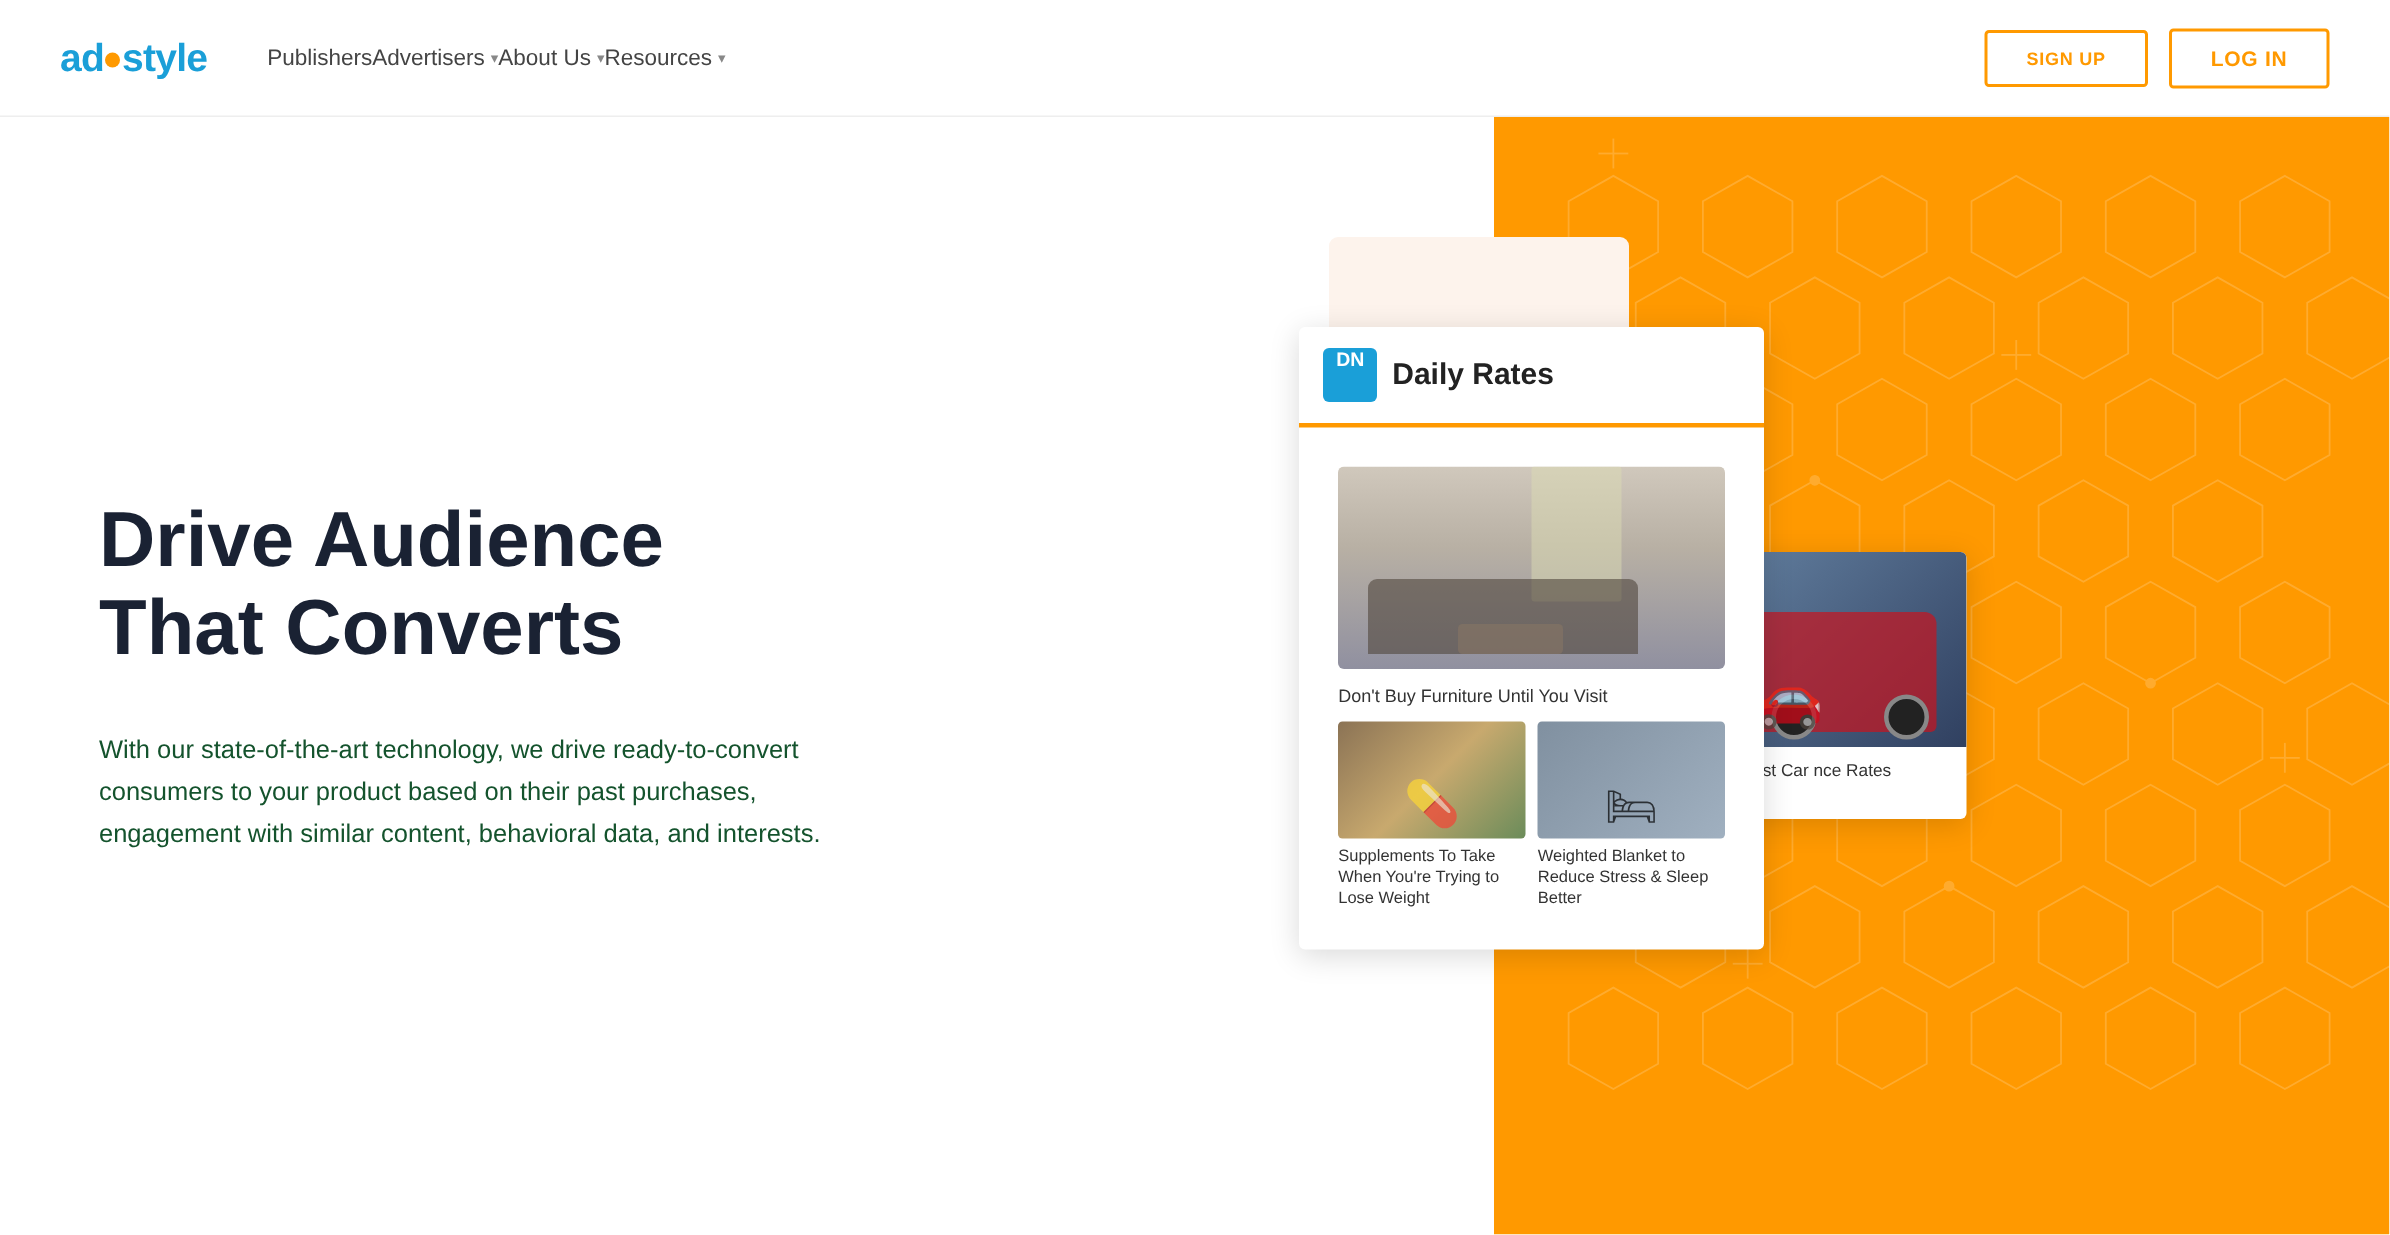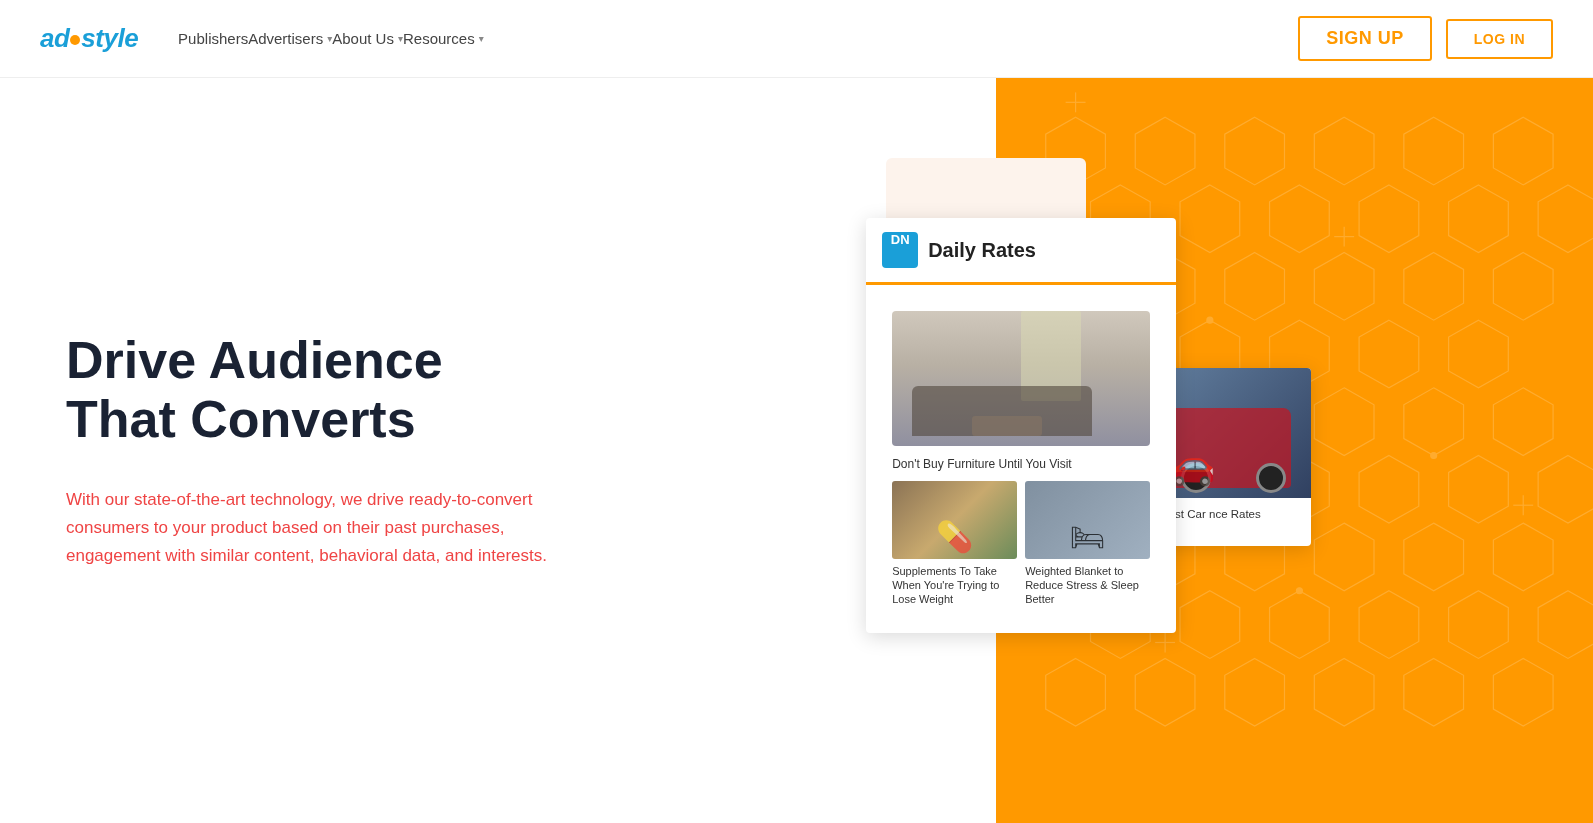--- a/index.html
+++ b/index.html
@@ -20,21 +20,20 @@
     .logo {
       display: flex;
       align-items: center;
       gap: 2px;
     }
     .logo-text {
       font-size: 26px;
       font-weight: 700;
       color: #1a9fd8;
       letter-spacing: -0.5px;
-      font-style: italic;
     }
     .logo-dot {
       width: 10px;
       height: 10px;
       background: #f90;
       border-radius: 50%;
       display: inline-block;
       margin: 0 1px;
       vertical-align: middle;
     }
@@ -63,21 +62,21 @@
     .header-actions {
       display: flex;
       align-items: center;
       gap: 14px;
     }
     .btn-signup {
       border: 2px solid #f90;
       background: #fff;
       color: #f90;
       font-weight: 700;
-      font-size: 18px;
+      font-size: 12px;
       padding: 10px 26px;
       cursor: pointer;
       border-radius: 3px;
       letter-spacing: 0.5px;
     }
     .btn-login {
       border: 2px solid #f90;
       background: #fff;
       color: #f90;
       font-weight: 700;
@@ -274,21 +273,21 @@
     
     .hero-headline {
       font-size: 52px;
       font-weight: 800;
       color: #1a2233;
       line-height: 1.15;
       margin-bottom: 36px;
     }
     .hero-subtext {
       font-size: 17px;
-      color: #ef4444;
+      color: #14532d;
       line-height: 1.65;
       max-width: 520px;
     }
   </style>
 </head>
 <body>
 
 <header class="header">
   <div class="header-left">
     <div class="logo">

